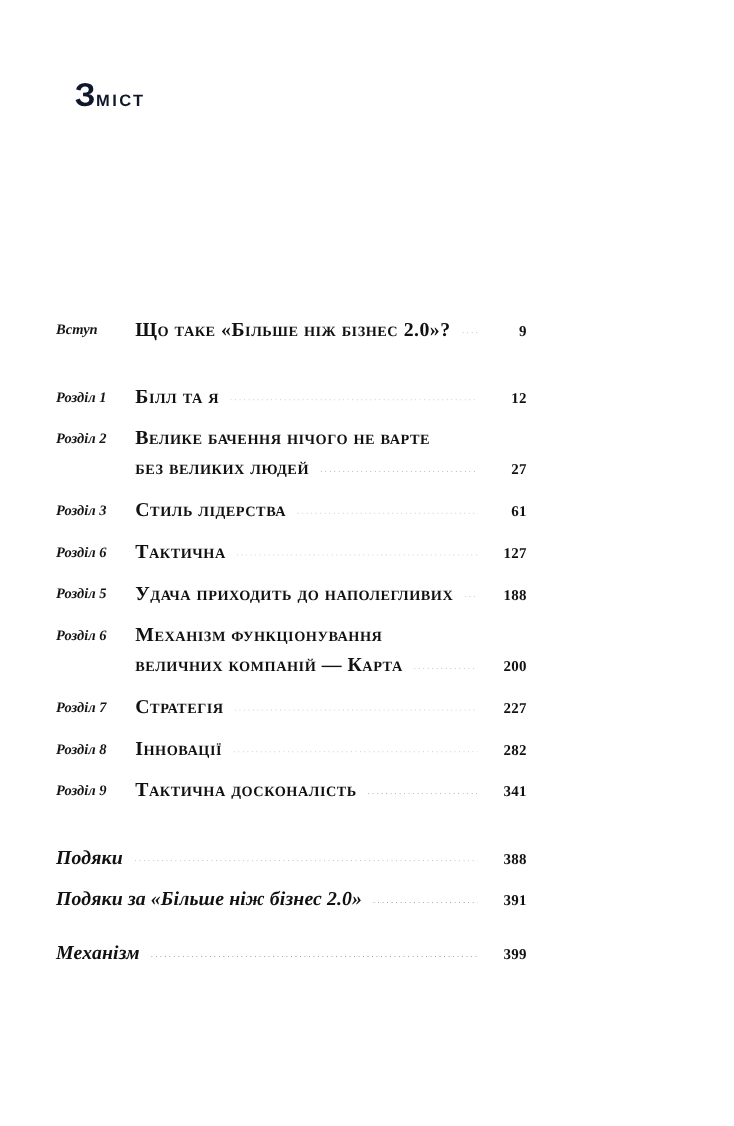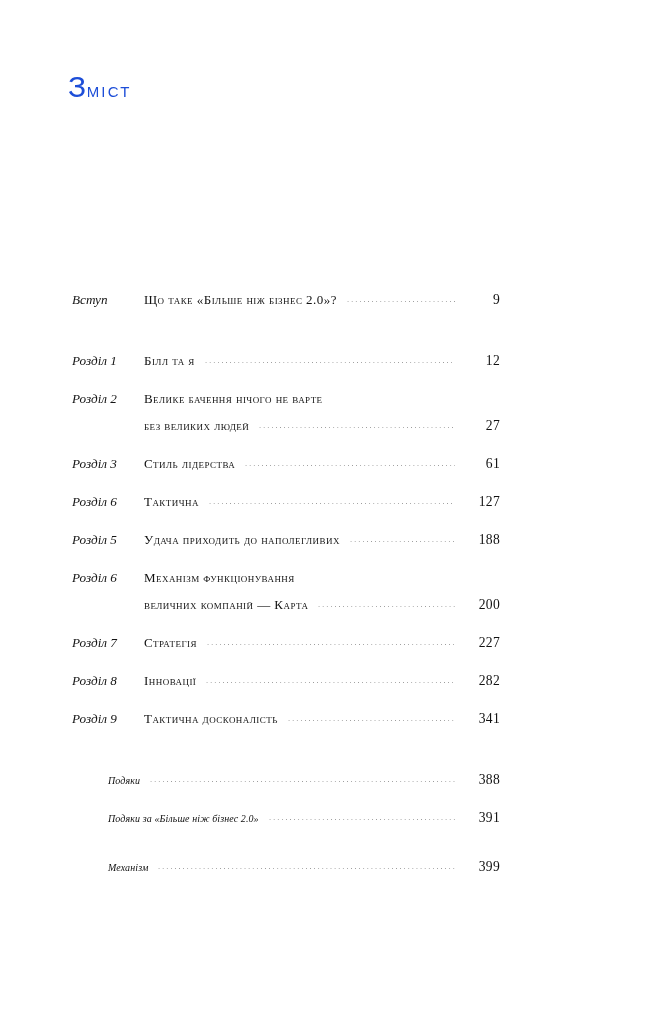--- a/index.html
+++ b/index.html
@@ -21,42 +21,43 @@
     inset: 0;
     background: #ffffff;
   }
 
   
   .toc-heading {
     position: absolute;
     left: 68px;
     top: 72px;
     font-family: "Liberation Sans", "DejaVu Sans", sans-serif;
-    font-weight: normal;
+    font-weight: bold;
     font-size: 30px;
     line-height: 1;
-    color: #1d4ed8;
+    color: #0f172a;
     letter-spacing: 0.5px;
     font-variant: small-caps;
     text-transform: none;
   }
   .toc-heading .cap {
     font-size: 30px;
   }
   .toc-heading .rest {
     font-size: 22px;
     letter-spacing: 2.2px;
   }
 
   
   .toc-list {
     position: absolute;
-    left: 72px;
+    left: 51px;
     top: 286px;
     width: 428px;
+    font-weight: bold;
   }
 
   .entry {
     display: flex;
     align-items: baseline;
     width: 100%;
   }
 
   .entry-label {
     flex: 0 0 72px;
@@ -68,21 +69,21 @@
   }
 
   .entry-body {
     flex: 1 1 auto;
     display: flex;
     align-items: baseline;
     min-width: 0;
   }
 
   .entry-title {
-    font-size: 13px;
+    font-size: 18px;
     font-variant: small-caps;
     letter-spacing: 0.45px;
     color: #111111;
     white-space: nowrap;
     flex: 0 0 auto;
   }
 
   .leader {
     flex: 1 1 auto;
     margin: 0 7px 0 9px;
@@ -110,23 +111,22 @@
     letter-spacing: 0.3px;
   }
 
   
   .entry.cont .entry-label { visibility: hidden; }
 
   
   .entry.backmatter .entry-title {
     font-style: italic;
     font-variant: normal;
-    font-size: 10px;
+    font-size: 18px;
     letter-spacing: 0.1px;
-    margin-left: 36px;
   }
   .entry { margin-bottom: 0; }
   .line-h { height: 27px; display: flex; align-items: center; }
 </style>
 </head>
 <body>
 
 <div class="page">
 
   <div class="toc-heading">

